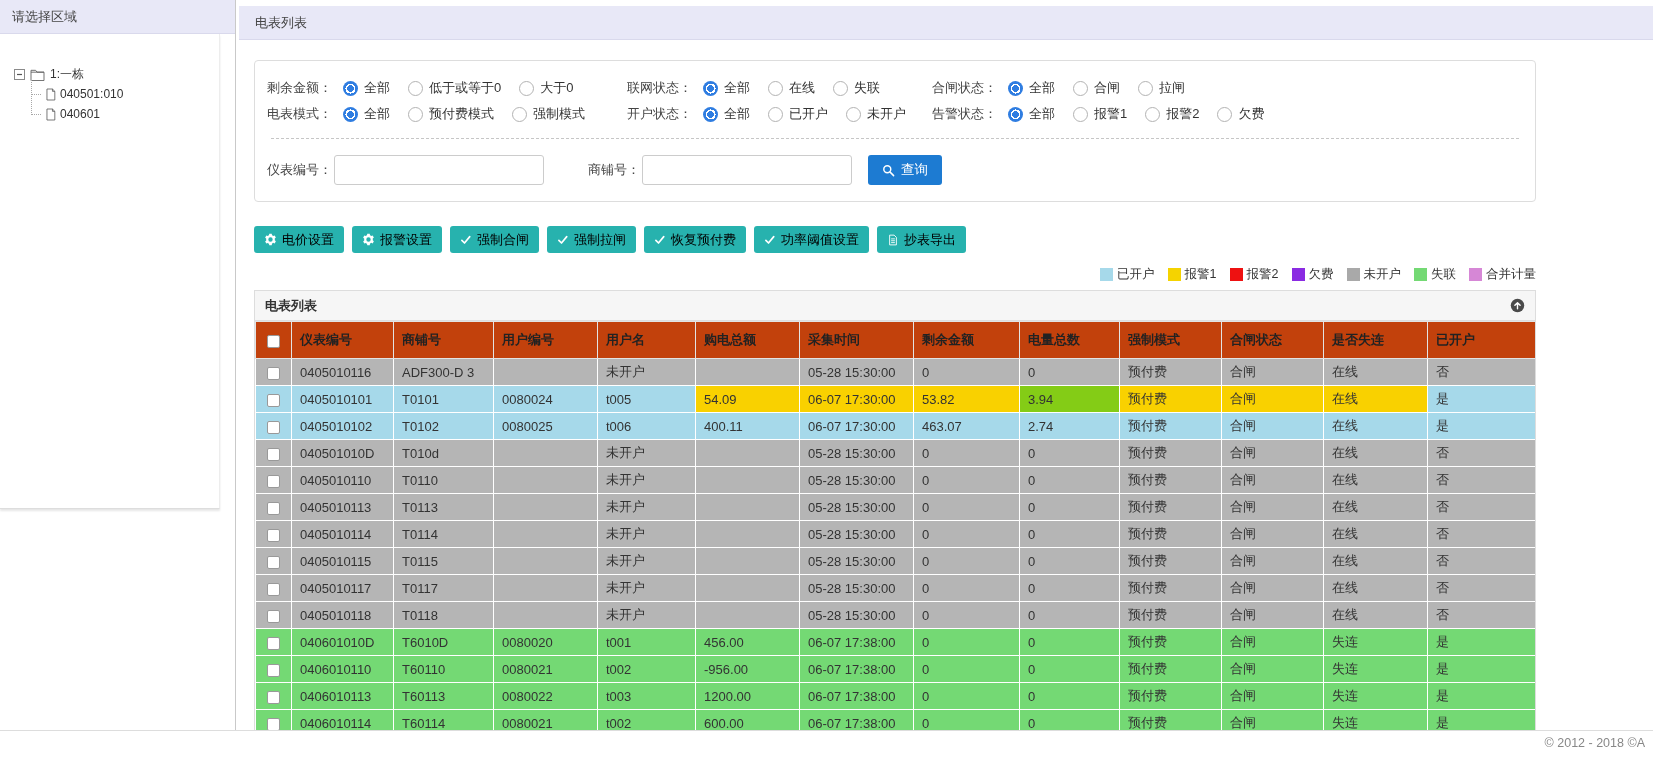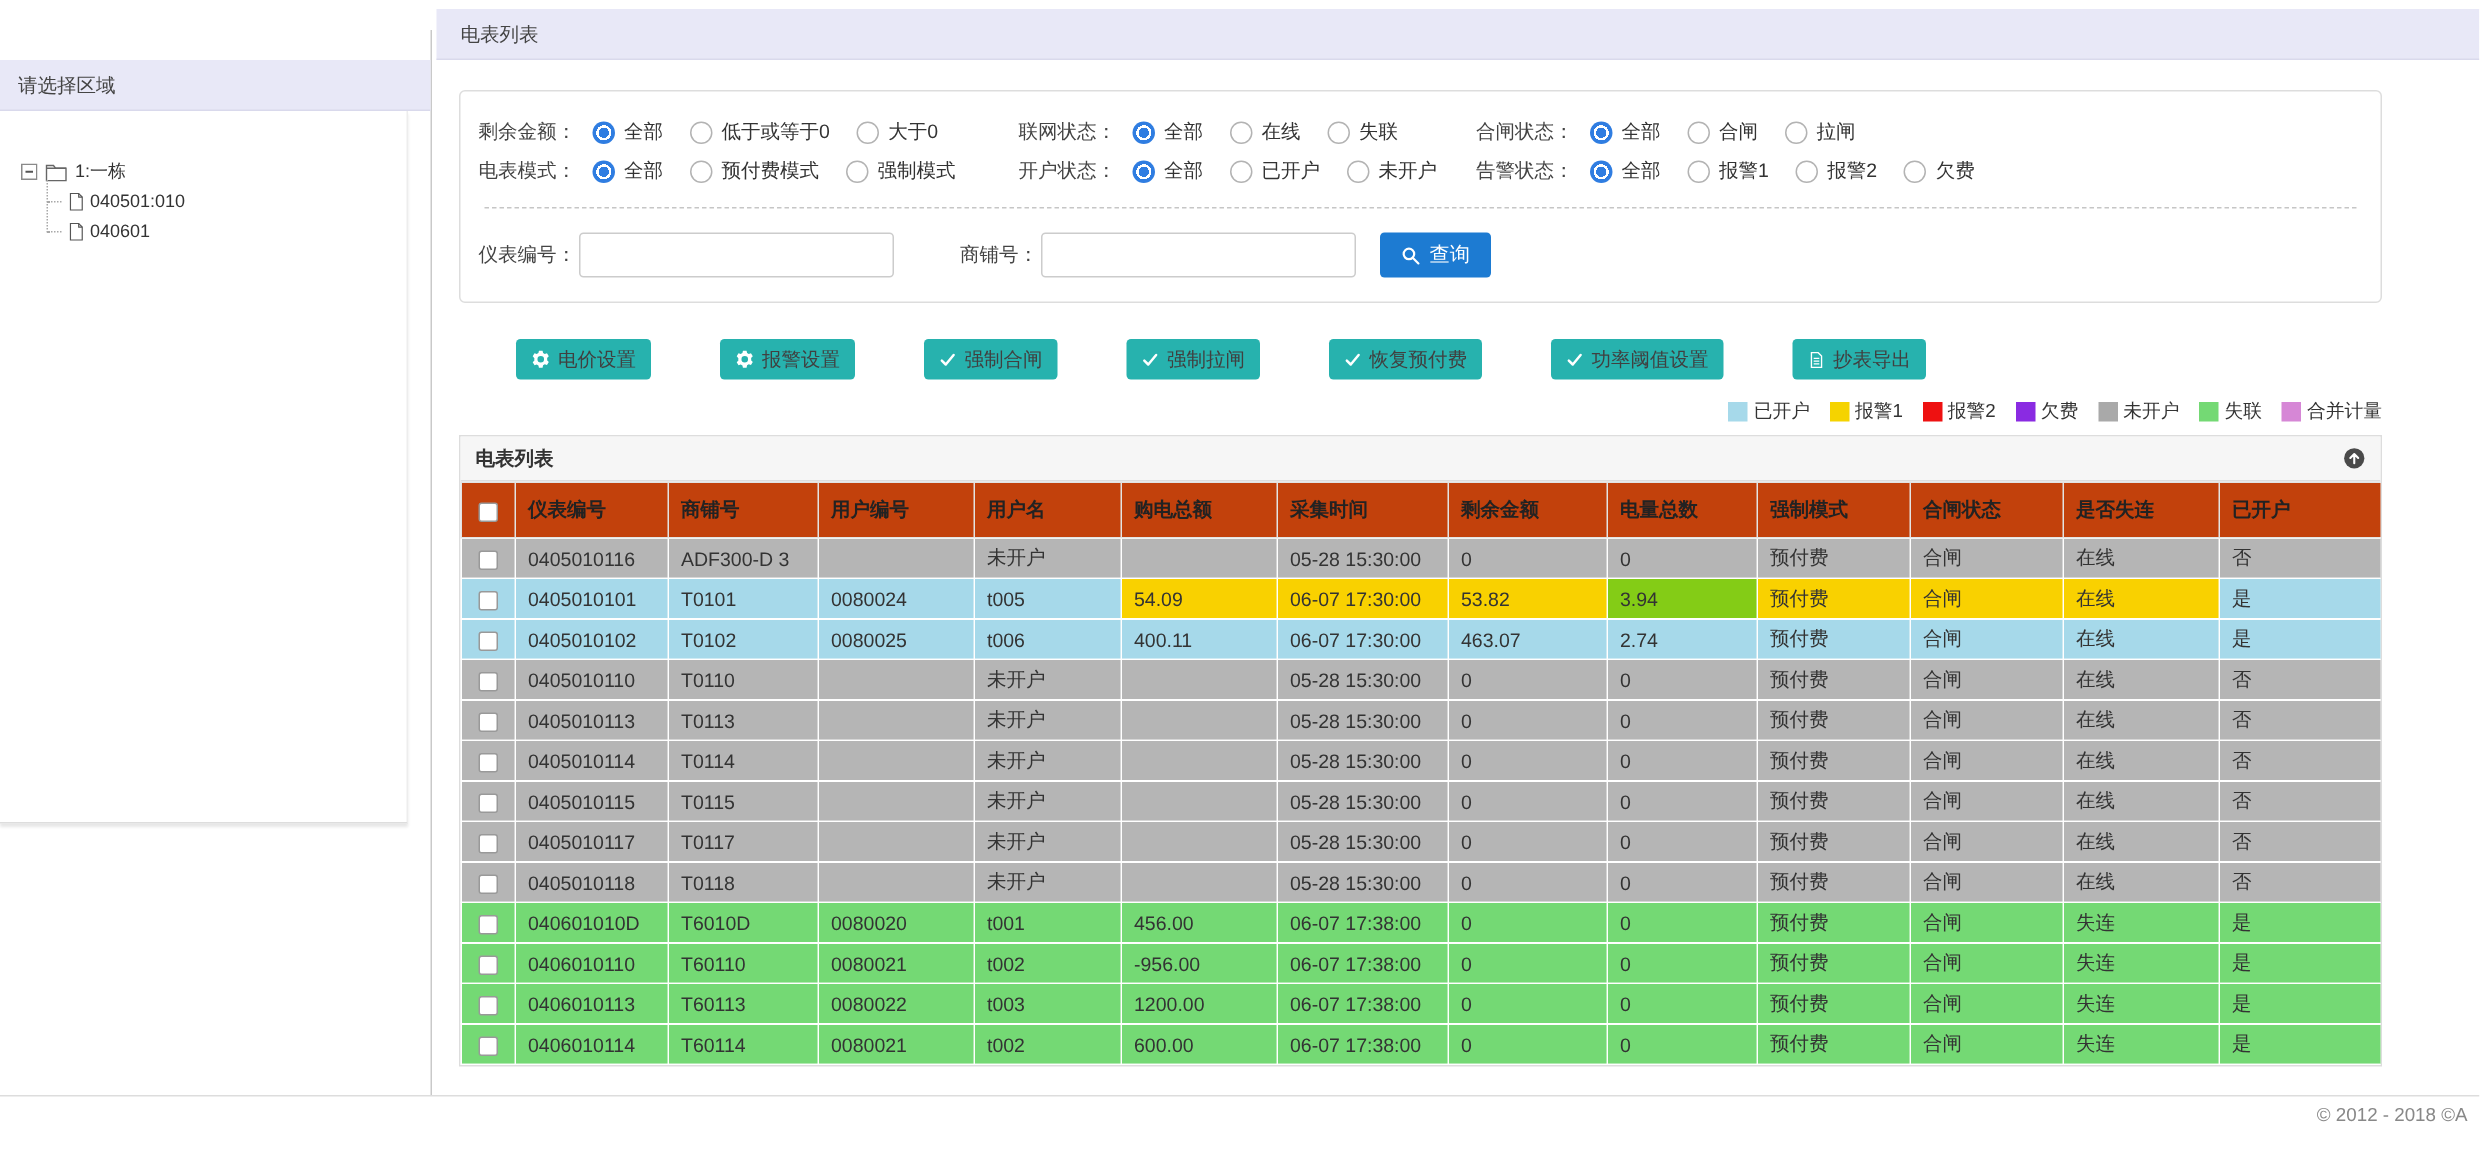--- a/index.html
+++ b/index.html
@@ -6,21 +6,21 @@
   * { box-sizing: border-box; margin: 0; padding: 0; }
   html, body {
     width: 1653px; height: 784px; overflow: hidden;
     background: #fff;
     font-family: "Liberation Sans", "DejaVu Sans", sans-serif;
     color: #333;
   }
   .app { display: flex; height: 730px; }
 
   
-  .sidebar { width: 288px; border-right: 1px solid #c9c9c9; padding-top: 20px; background: #fff; margin-top: 20px; }
+  .sidebar { width: 236px; border-right: 1px solid #c9c9c9; padding-top: 0; background: #fff; }
   .bar {
     height: 34px; line-height: 34px; background: var(--header_bar);
     border-bottom: 1px solid #d9d9ec; font-size: 13px; color: #444; padding-left: 12px;
   }
   .tree-panel {
     height: 475px; margin-right: 15px; border-right: 1px solid #ededed;
     border-bottom: 1px solid #ddd; box-shadow: 0 2px 2px rgba(0,0,0,.10);
     padding: 30px 6px 0 14px; font-size: 12px; background: #fff;
   }
   .tree-root { display: flex; align-items: center; gap: 5px; height: 20px; cursor: pointer; }
@@ -65,24 +65,23 @@
     margin-left: 16px; height: 30px; padding: 0 14px; border: none; border-radius: 3px;
     background: var(--accent_blue); color: #fff; font-size: 13.5px;
     display: inline-flex; align-items: center; gap: 6px; cursor: pointer;
     font-family: inherit;
   }
 
   
   .action-bar { margin-top: 24px; display: flex; gap: 8px; }
   .action-btn {
     height: 27px; padding: 0 10px; border: none; border-radius: 3px;
-    background: var(--accent_teal); color: #404040; font-size: 13px;
+    background: var(--accent_teal); color: #000000; font-size: 13px;
     display: inline-flex; align-items: center; gap: 5px; cursor: pointer;
     font-family: inherit;
-    margin-left: 38px;
   }
 
   
   .legend { width: 1282px; margin-top: 13px; display: flex; justify-content: flex-end; align-items: center; gap: 13px; font-size: 12.5px; color: #333; }
   .legend-item { display: inline-flex; align-items: center; gap: 4px; }
   .swatch { width: 13px; height: 13px; display: inline-block; }
 
   
   .table-panel { width: 1282px; margin-top: 7px; border: 1px solid #ddd; overflow: hidden; }
   .panel-header {
@@ -458,20 +457,35 @@
                 <td>06-07 17:30:00</td>
                 <td>463.07</td>
                 <td>2.74</td>
                 <td>预付费</td>
                 <td>合闸</td>
                 <td>在线</td>
                 <td>是</td>
               </tr>
               <tr style="background: rgb(181, 181, 181);">
                 <td class="cb-cell"><span class="cb"></span></td>
+                <td>040501010D</td>
+                <td>T010d</td>
+                <td></td>
+                <td>未开户</td>
+                <td></td>
+                <td>05-28 15:30:00</td>
+                <td>0</td>
+                <td>0</td>
+                <td>预付费</td>
+                <td>合闸</td>
+                <td>在线</td>
+                <td>否</td>
+              </tr>
+              <tr style="background: rgb(181, 181, 181);">
+                <td class="cb-cell"><span class="cb"></span></td>
                 <td>0405010110</td>
                 <td>T0110</td>
                 <td></td>
                 <td>未开户</td>
                 <td></td>
                 <td>05-28 15:30:00</td>
                 <td>0</td>
                 <td>0</td>
                 <td>预付费</td>
                 <td>合闸</td>

